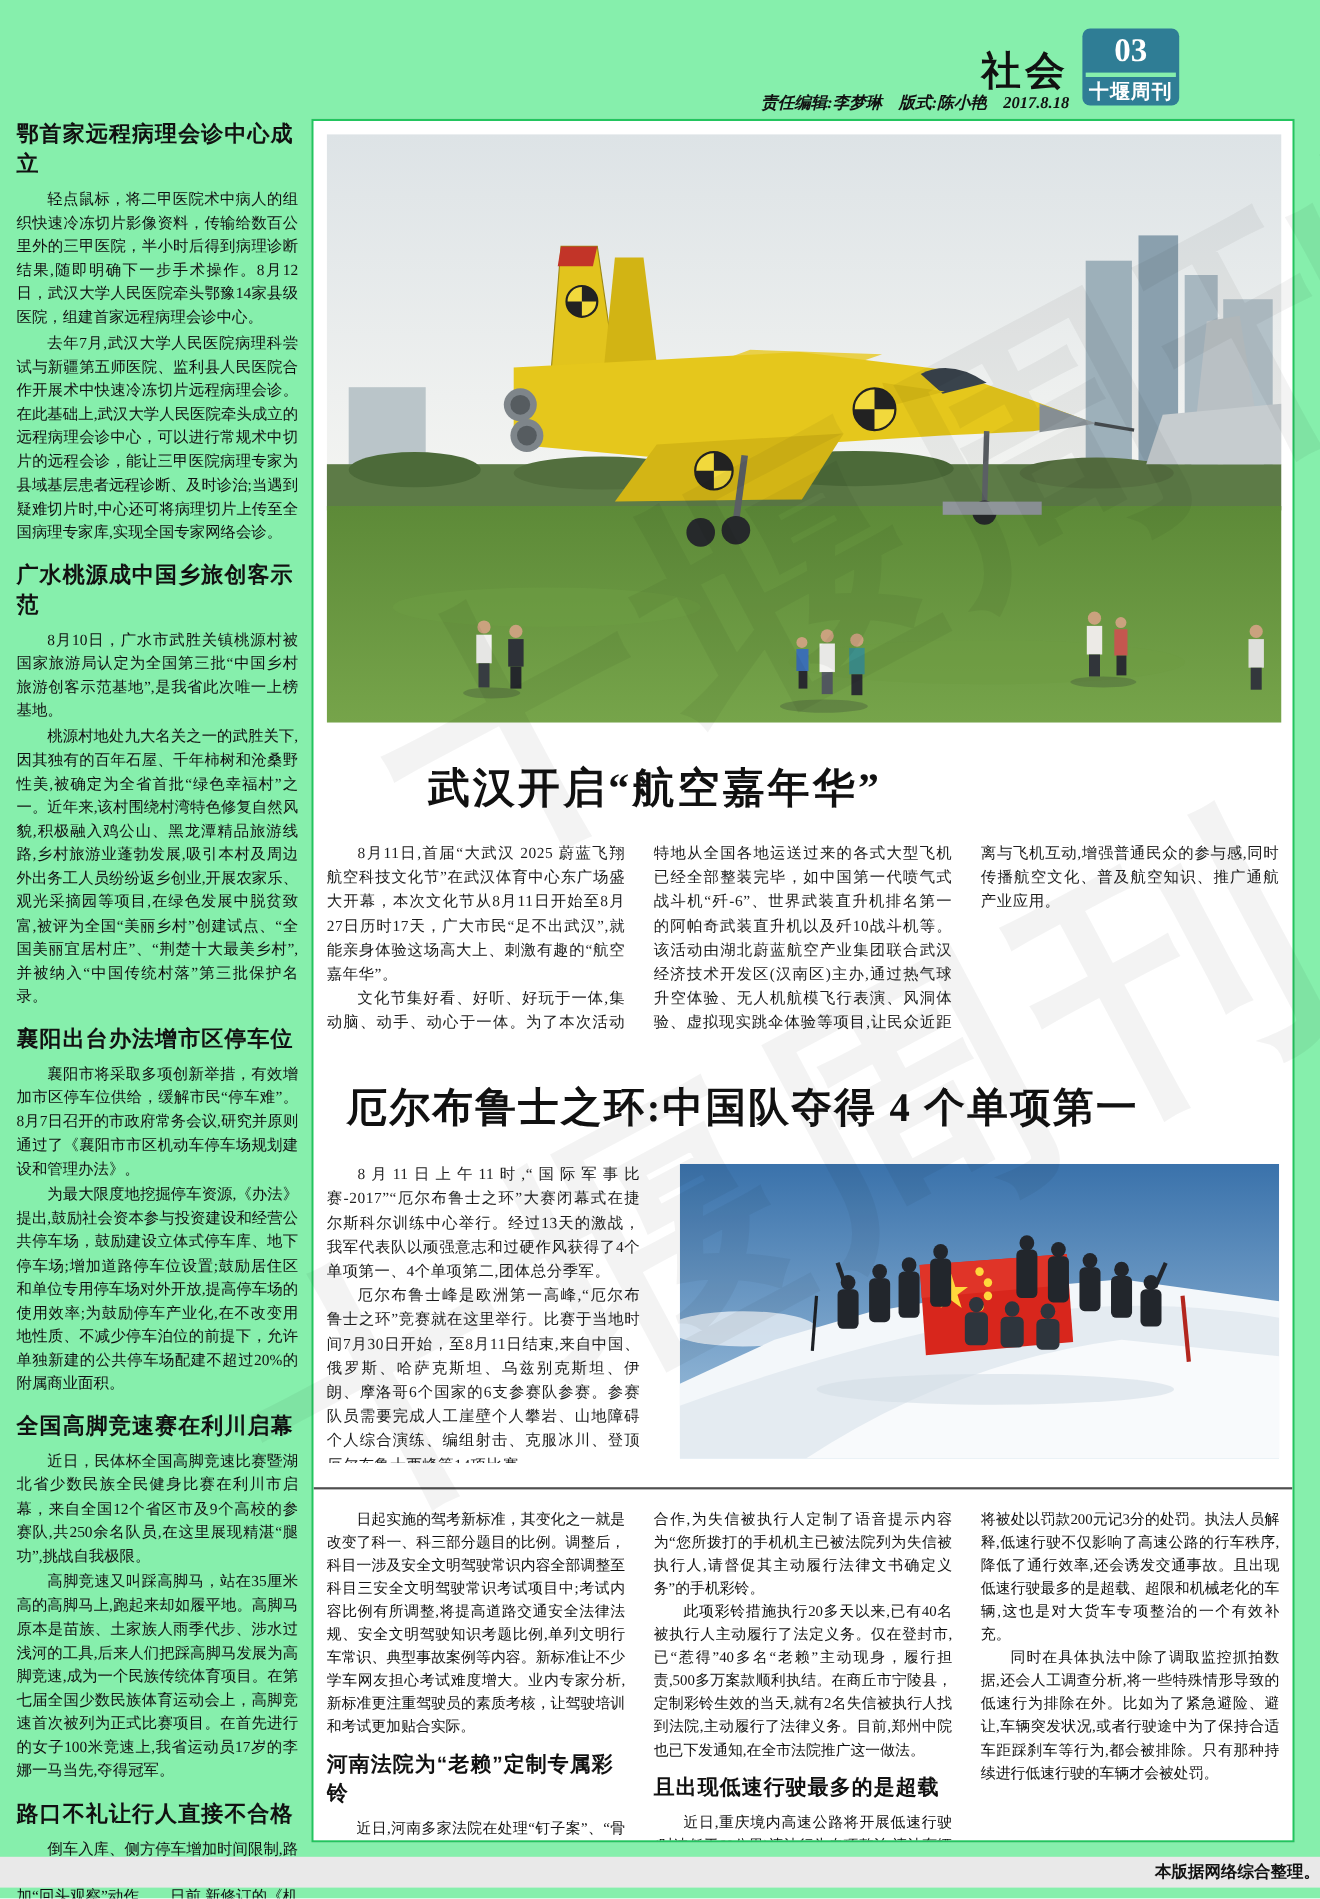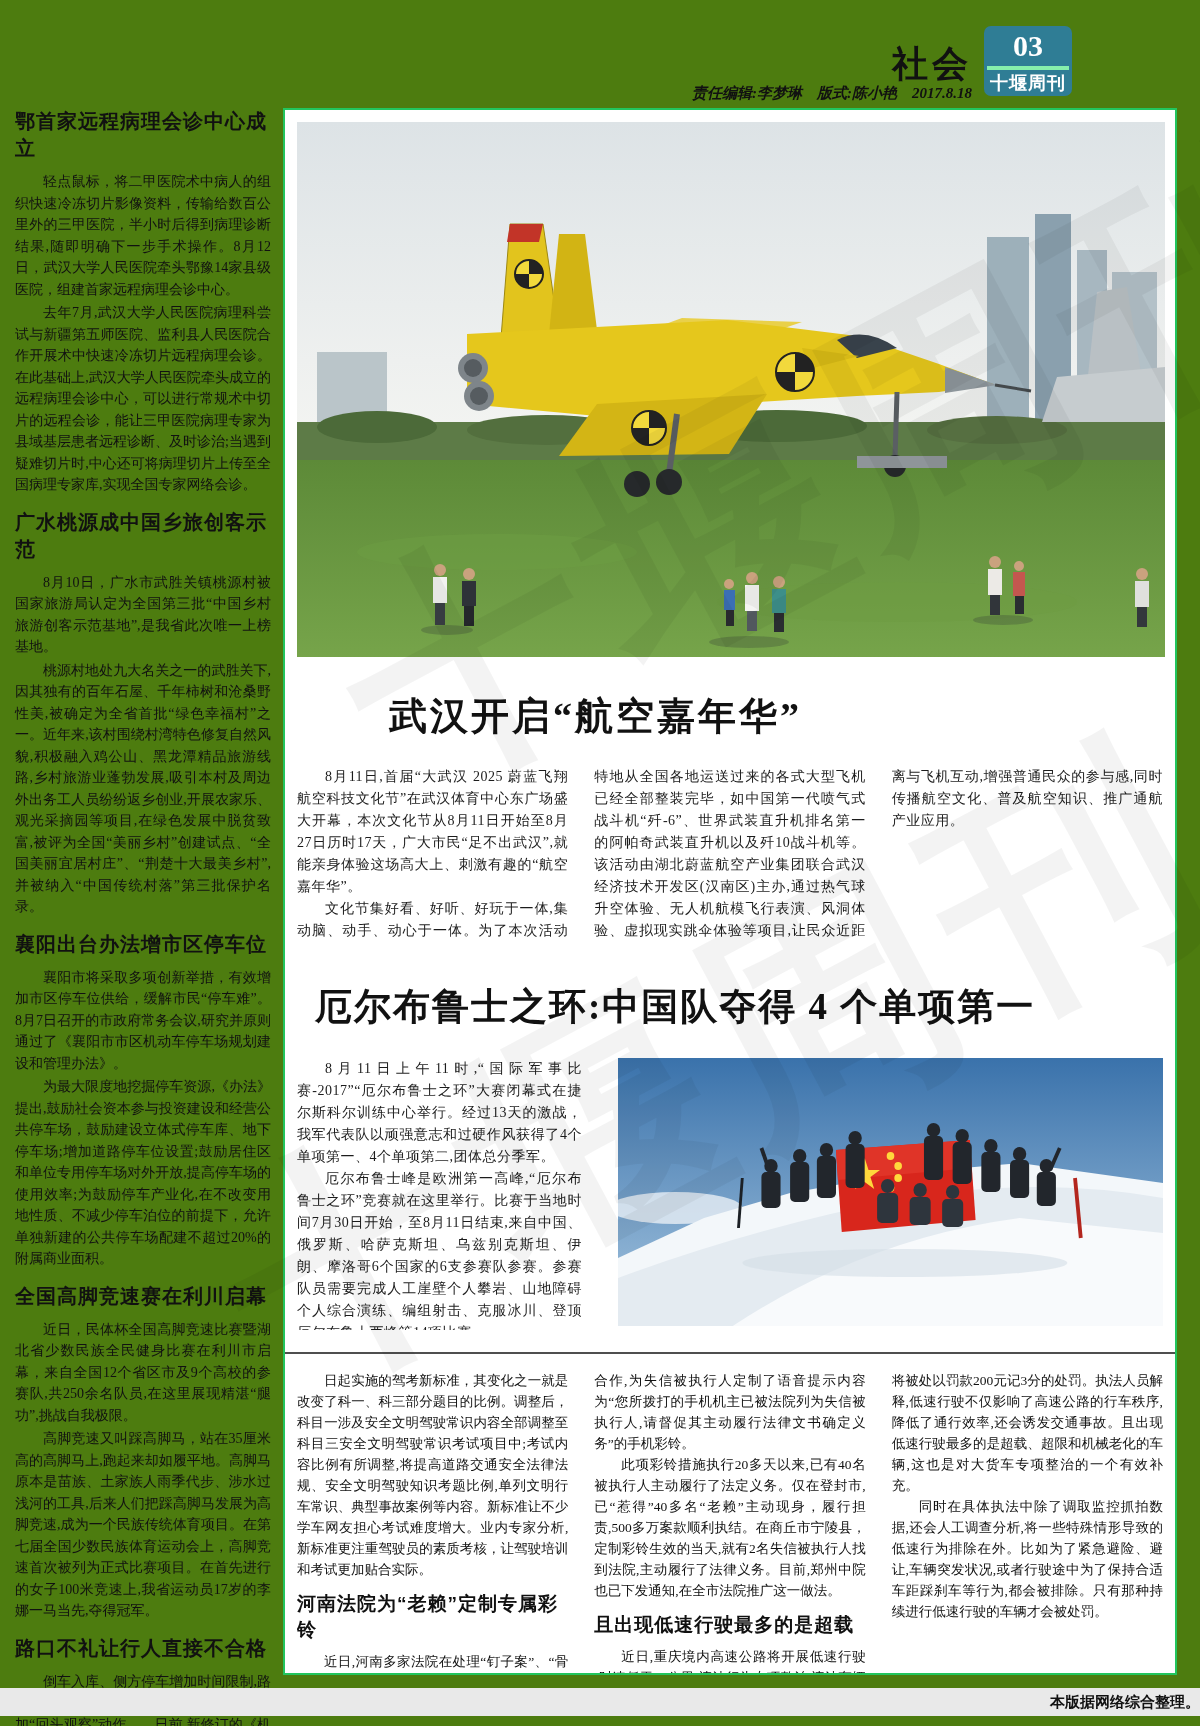--- a/index.html
+++ b/index.html
@@ -1,18 +1,18 @@
 <!DOCTYPE html>
 <html><head>
 <meta charset="utf-8">
 <style>
   * { margin:0; padding:0; box-sizing:border-box; }
   html,body { width:1200px; height:1726px; background:#ffffff; overflow:hidden;
               font-family:"Liberation Serif","DejaVu Serif",serif; color:#111; }
-  .page { position:relative; width:1200px; height:1726px; background:#4d7c0f; }
+  .page { position:relative; width:1200px; height:1726px; background:#86efac; }
 
   
   .header { position:absolute; top:22px; left:0; right:18px; height:80px; }
   .section-title { position:absolute; right:210px; top:18px; font-size:36px; font-weight:bold;
                    letter-spacing:4px; font-family:"Liberation Serif",serif; }
   .editor-line { position:absolute; right:210px; top:62px; font-size:15px; font-weight:bold;
                  font-style:italic; white-space:nowrap; }
   .masthead-box { position:absolute; right:110px; top:4px; width:88px; height:70px;
                   background:#2f7d95; border-radius:7px; overflow:hidden; text-align:center; }
   .masthead-box .pageno { display:block; color:#fff; font-size:30px; font-weight:bold;

